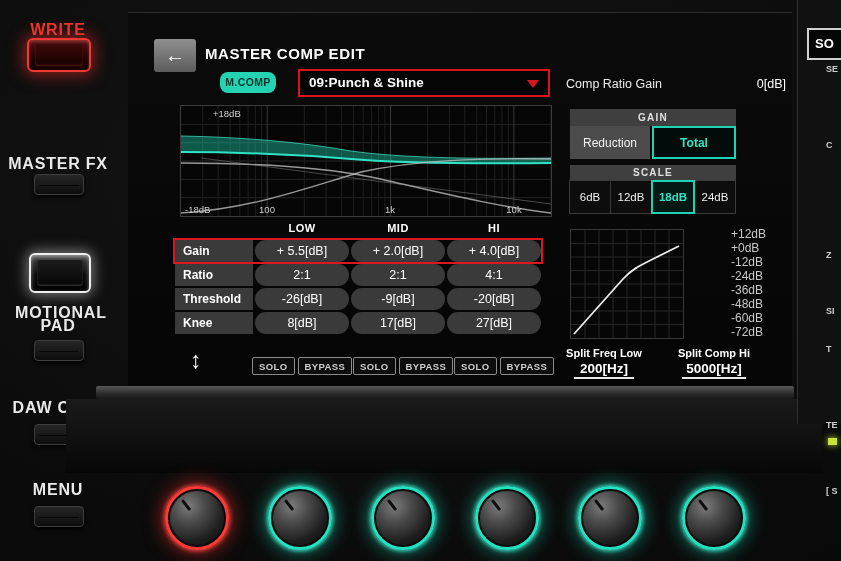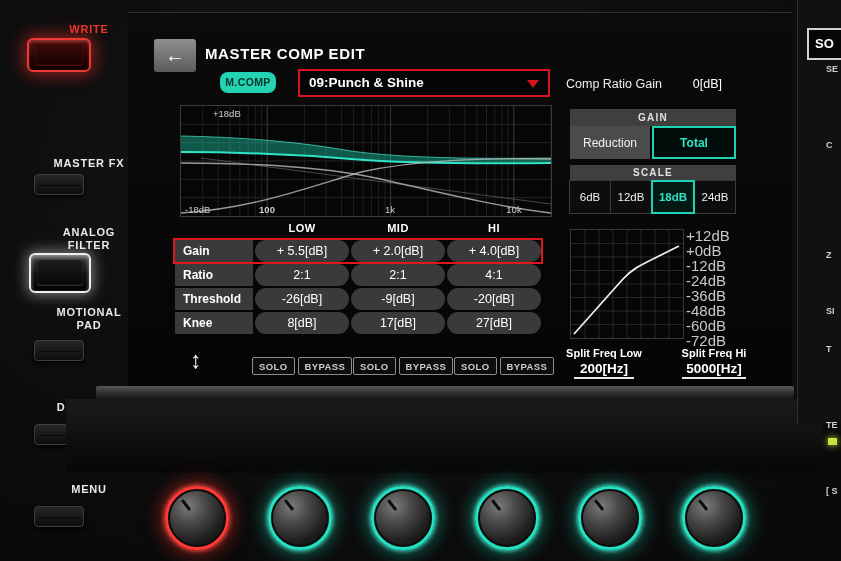--- a/index.html
+++ b/index.html
@@ -2,21 +2,21 @@
 <html><head>
 <meta charset="utf-8">
 <style>
   html,body{margin:0;padding:0;background:#000;}
   .stage{position:relative;width:841px;height:561px;overflow:hidden;
     background:radial-gradient(1100px 700px at 45% 30%, #151515 0%, #0b0b0b 55%, #060606 100%);
     font-family:"Liberation Sans","DejaVu Sans",sans-serif;color:#fff;-webkit-font-smoothing:antialiased;}
 
   
   .lp-label{position:absolute;left:0;width:116px;text-align:center;color:#e9e9e9;
-    font-size:11px;font-weight:bold;letter-spacing:.8px;line-height:13px;margin-left:31px;}
+    font-size:16px;font-weight:bold;letter-spacing:.8px;line-height:13px;}
   .lp-label2{left:15px;width:86px;}
   .write-label{color:#e8382c;}
   .write-btn{position:absolute;left:27px;top:38px;width:60px;height:30px;border-radius:6px;
     border:2px solid #ef3a34;background:linear-gradient(180deg,#571010,#220404 60%,#140202);
     box-shadow:0 0 16px 3px rgba(240,45,40,.55), inset 0 2px 3px rgba(255,120,110,.35);}
   .write-btn::after{content:"";position:absolute;left:6px;right:6px;top:4px;bottom:4px;border-radius:3px;
     background:linear-gradient(180deg,#3d0909,#160202);box-shadow:inset 0 -1px 2px rgba(255,70,60,.3);}
   .btn-unlit{position:absolute;width:48px;height:19px;border-radius:4px;border:1px solid #3e3e3e;
     background:linear-gradient(180deg,#262626,#0d0d0d);box-shadow:0 2px 4px #000;}
   .btn-unlit::after{content:"";position:absolute;left:4px;right:4px;top:50%;height:1px;background:#000;opacity:.7;}
@@ -34,29 +34,29 @@
     color:#fff;font-size:20px;font-weight:bold;}
   .scr-title{position:absolute;left:77px;top:32px;font-size:15px;font-weight:bold;letter-spacing:.6px;color:#fff;}
   .mcomp-badge{position:absolute;left:92px;top:59px;width:56px;height:21px;border-radius:8px;background:#23d3b2;
     color:#09332b;font-size:10.5px;font-weight:bold;text-align:center;line-height:21px;letter-spacing:.4px;}
   .preset-dd{position:absolute;left:170px;top:56px;width:252px;height:28px;box-sizing:border-box;
     border:2px solid #d71420;background:#050505;color:#fff;font-size:13.5px;font-weight:bold;
     line-height:24px;padding-left:9px;}
   .dd-caret{position:absolute;right:9px;top:9px;width:0;height:0;
     border-left:6px solid transparent;border-right:6px solid transparent;border-top:8px solid #d71420;}
   .cig-label{position:absolute;left:438px;top:64px;font-size:12.5px;color:#ececec;}
-  .cig-value{position:absolute;left:508px;top:64px;width:86px;text-align:right;font-size:12.5px;color:#fff;}
+  .cig-value{position:absolute;left:528px;top:64px;width:86px;text-align:right;font-size:12.5px;color:#fff;padding-left:44px;}
 
   .eq-graph{position:absolute;left:52px;top:92px;width:370px;height:110px;background:#060606;
     border:1px solid #3c3c3c;box-sizing:content-box;}
   .eq-graph svg{position:absolute;left:0;top:0;}
   .ax{position:absolute;font-size:9.5px;color:#cfcfcf;}
   .ax-top{left:4px;top:2px;margin-left:28px;} .ax-bot{left:4px;bottom:1px;}
   .tick{position:absolute;bottom:1px;text-align:center;font-size:9.5px;color:#cfcfcf;}
-  .tick-100{left:70px;width:32px;font-weight:bold;} .tick-1k{left:194px;width:30px;} .tick-10k{left:317px;width:32px;}
+  .tick-100{left:70px;width:32px;} .tick-1k{left:194px;width:30px;} .tick-10k{left:317px;width:32px;}
 
   .panel-hdr{position:absolute;left:442px;width:166px;height:17px;background:#3f3f3f;color:#e0e0e0;
     font-size:10px;font-weight:bold;letter-spacing:1.2px;text-align:center;line-height:17px;}
   .gain-opts{position:absolute;left:442px;top:113px;width:166px;height:33px;display:flex;}
   .opt-btn{flex:1;display:flex;align-items:center;justify-content:center;font-size:12px;box-sizing:border-box;}
   .opt-plain{background:#4b4b4b;color:#f2f2f2;border-right:2px solid #000;}
   .opt-sel-teal{background:#020d0b;border:2px solid #1fd3b2;color:#2fe3c4;font-weight:bold;}
   .scale-opts{position:absolute;left:442px;top:167px;width:166px;height:34px;display:flex;}
   .scale-btn{flex:1;display:flex;align-items:center;justify-content:center;font-size:11.5px;color:#f0f0f0;
     background:#0d0d0d;border:1px solid #3a3a3a;box-sizing:border-box;margin-left:-1px;}
@@ -66,21 +66,21 @@
   .t-head{display:grid;grid-template-columns:78px 1fr 1fr 1fr;gap:2px;height:14px;margin-bottom:4px;}
   .t-head span{text-align:center;font-size:11px;font-weight:bold;color:#fff;letter-spacing:.5px;}
   .t-row{display:grid;grid-template-columns:78px 1fr 1fr 1fr;gap:2px;height:22px;margin-bottom:2px;}
   .t-row.hl{box-shadow:0 0 0 2px #dd1620;}
   .t-label{background:#3a3a3a;color:#fff;font-size:12px;font-weight:bold;display:flex;align-items:center;padding-left:8px;}
   .t-cell{background:#3a3a3a;color:#fff;font-size:12.5px;display:flex;align-items:center;justify-content:center;border-radius:11px;}
 
   .comp-graph{position:absolute;left:442px;top:216px;width:112px;height:108px;background:#060606;border:1px solid #383838;}
   .comp-labels{position:absolute;left:558px;top:215px;width:46px;height:110px;display:flex;flex-direction:column;
     justify-content:space-between;}
-  .comp-labels span{font-size:15px;color:#c8c8c8;line-height:1;}
+  .comp-labels span{font-size:12px;color:#c8c8c8;line-height:1;margin-left:45px;}
 
   .updown{position:absolute;left:62px;top:334px;font-size:22px;font-weight:bold;color:#fff;transform:scaleY(1.1);}
   .sb-group{position:absolute;top:344px;display:flex;gap:3px;}
   .sb-btn{height:18px;box-sizing:border-box;border:1px solid #8c8c8c;border-radius:2px;background:#0d0d0d;
     color:#cfcfcf;font-size:9.5px;font-weight:bold;letter-spacing:.4px;display:flex;align-items:center;
     justify-content:center;padding:0 6px;}
   .split{position:absolute;top:334px;width:100px;text-align:center;}
   .split .s-label{font-size:11px;font-weight:bold;color:#fff;white-space:nowrap;}
   .split .s-value{display:inline-block;margin-top:2px;font-size:13.5px;font-weight:bold;color:#fff;
     border-bottom:2px solid #e9e9e9;padding:0 4px 1px 4px;min-width:52px;}
@@ -114,21 +114,20 @@
 <body>
 
 <div class="stage">
 
   <div class="lp-label write-label" style="top:23px">WRITE</div>
   <div class="write-btn"></div>
 
   <div class="lp-label" style="top:157px">MASTER FX</div>
   <div class="btn-unlit" style="left:34px;top:174px"></div>
 
-  <div class="lp-label lp-label2" style="top:226px">ANALOG FILTER</div>
   <div class="btn-lit-white"></div>
 
   <div class="lp-label lp-label2" style="top:306px">MOTIONAL PAD</div>
   <div class="btn-unlit" style="left:34px;top:340px"></div>
 
   <div class="lp-label" style="top:401px">DAW CTRL</div>
   <div class="btn-unlit" style="left:34px;top:424px"></div>
 
   <div class="lp-label" style="top:483px">MENU</div>
   <div class="btn-unlit" style="left:34px;top:506px"></div>
@@ -292,21 +291,21 @@
     <div class="sb-group" style="left:326px">
       <div class="sb-btn">SOLO</div>
       <div class="sb-btn">BYPASS</div>
     </div>
 
     <div class="split" style="left:426px">
       <div class="s-label">Split Freq Low</div>
       <div class="s-value">200[Hz]</div>
     </div>
     <div class="split" style="left:536px">
-      <div class="s-label">Split Freq Hi</div>
+      <div class="s-label">Split Comp Hi</div>
       <div class="s-value">5000[Hz]</div>
     </div>
 
   </div>
 
   <div class="ledge"></div>
   <div class="slope"></div>
 
   <div class="knob knob-red" style="left:165px">
     <div class="knob-ring"></div>

